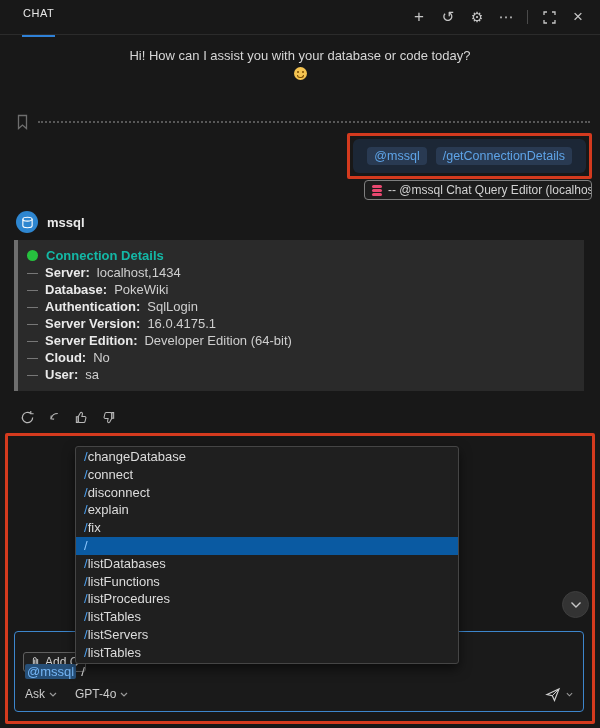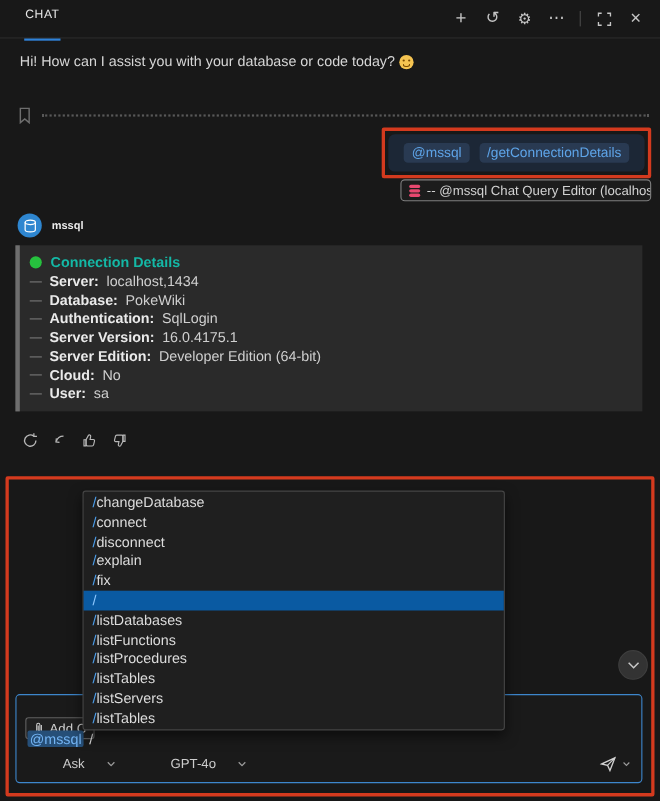--- a/index.html
+++ b/index.html
@@ -22,21 +22,21 @@
   }
   .tb-actions { margin-left:auto; display:flex; align-items:center; gap:13px; }
   .tb-icon {
     color:#c5c5c5; font-size:15px; line-height:16px; width:16px; height:16px;
     display:flex; align-items:center; justify-content:center; cursor:pointer;
   }
   .tb-divider { width:1px; height:14px; background:#4a4a4a; }
   
   .greeting {
     padding:13px 18px 0; font-size:13px; color:#d6d6d6;
-    display:flex; align-items:flex-end; gap:4px;
+    display:flex; align-items:center; gap:4px;flex-direction:column;
   }
   .smiley {
     width:13px; height:13px; border-radius:50%; background:#f5c451;
     position:relative; display:inline-block; flex:0 0 auto;
   }
   .smiley:before, .smiley:after {
     content:""; position:absolute; width:2px; height:2px; border-radius:50%;
     background:#7a4b00; top:4px;
   }
   .smiley:before { left:3px; } .smiley:after { right:3px; }
@@ -70,21 +70,21 @@
     max-width:228px; overflow:hidden; white-space:nowrap;
   }
   .db-icon { display:inline-flex; flex-direction:column; gap:1px; }
   .db-icon i { width:10px; height:3px; border-radius:2px; background:#e8486f; }
   
   .resp-header { display:flex; align-items:center; gap:9px; padding:11px 0 7px 16px; }
   .avatar {
     width:22px; height:22px; border-radius:50%; background:#2e86d0;
     display:flex; align-items:center; justify-content:center; flex:0 0 auto;
   }
-  .agent-name { font-weight:bold; font-size:10px; color:#eaeaea; }
+  .agent-name { font-weight:bold; font-size:13px; color:#eaeaea; }
   .conn-block {
     margin:0 16px 0 14px; background:#2a2a2a; border-left:4px solid #6e6e6e;
     padding:6px 12px 8px 9px; font-size:13px;
   }
   .conn-title { display:flex; align-items:center; gap:8px; font-weight:bold; color:#14b8a6; height:18px; }
   .green-dot { width:11px; height:11px; border-radius:50%; background:#26c13e; flex:0 0 auto; }
   .field-row { display:flex; align-items:baseline; gap:7px; height:17px; line-height:17px; color:#cfcfcf; }
   .field-row .dash { color:#8f8f8f; font-size:11px; flex:0 0 auto; transform:translateY(-1px); }
   .field-row b { color:#eaeaea; }
   
@@ -123,21 +123,21 @@
     position:absolute; left:8px; top:20px; display:inline-flex; align-items:center; gap:5px;
     border:1px solid #606060; border-radius:3px; padding:2px 7px;
     font-size:12px; color:#d0d0d0; background:#202020; cursor:pointer; white-space:nowrap;
   }
   .input-line { position:absolute; left:10px; top:32px; font-size:13px; color:#e2e2e2; display:flex; gap:5px; align-items:center; cursor:text; }
   .mention-chip { background:#264f78; color:#74b5f5; border-radius:2px; padding:0 2px; }
   .controls-row {
     position:absolute; left:10px; right:10px; bottom:7px; height:20px;
     display:flex; align-items:center; gap:18px; font-size:12px; color:#cccccc;
   }
-  .drop-ctl { display:flex; align-items:center; gap:20px; cursor:pointer;margin-left:32px; }
+  .drop-ctl { display:flex; align-items:center; gap:4px; cursor:pointer; }
   .chev { color:#9a9a9a; display:flex; }
   .send-group { margin-left:auto; display:flex; align-items:center; gap:5px; cursor:pointer; color:#d0d0d0; }
   svg { display:block; }
 </style>
 </head>
 <body>
 
 <div class="titlebar">
   <span class="tab">CHAT</span>
   <div class="tb-actions">

